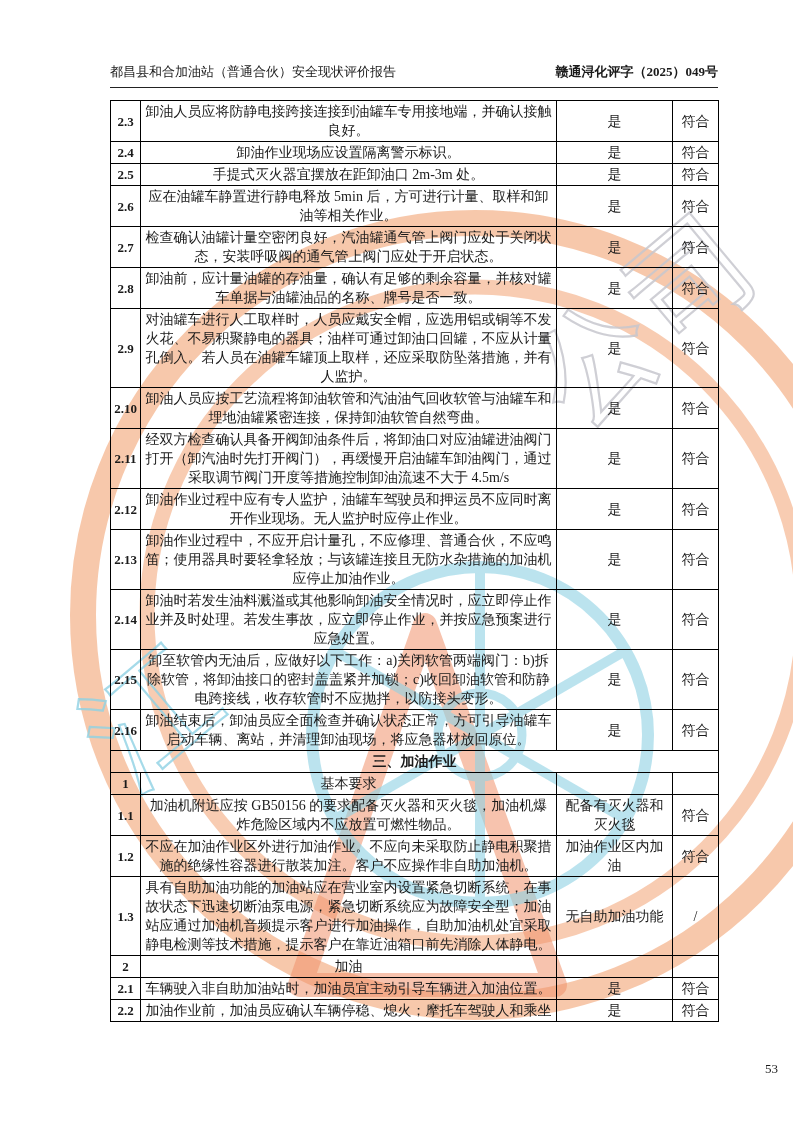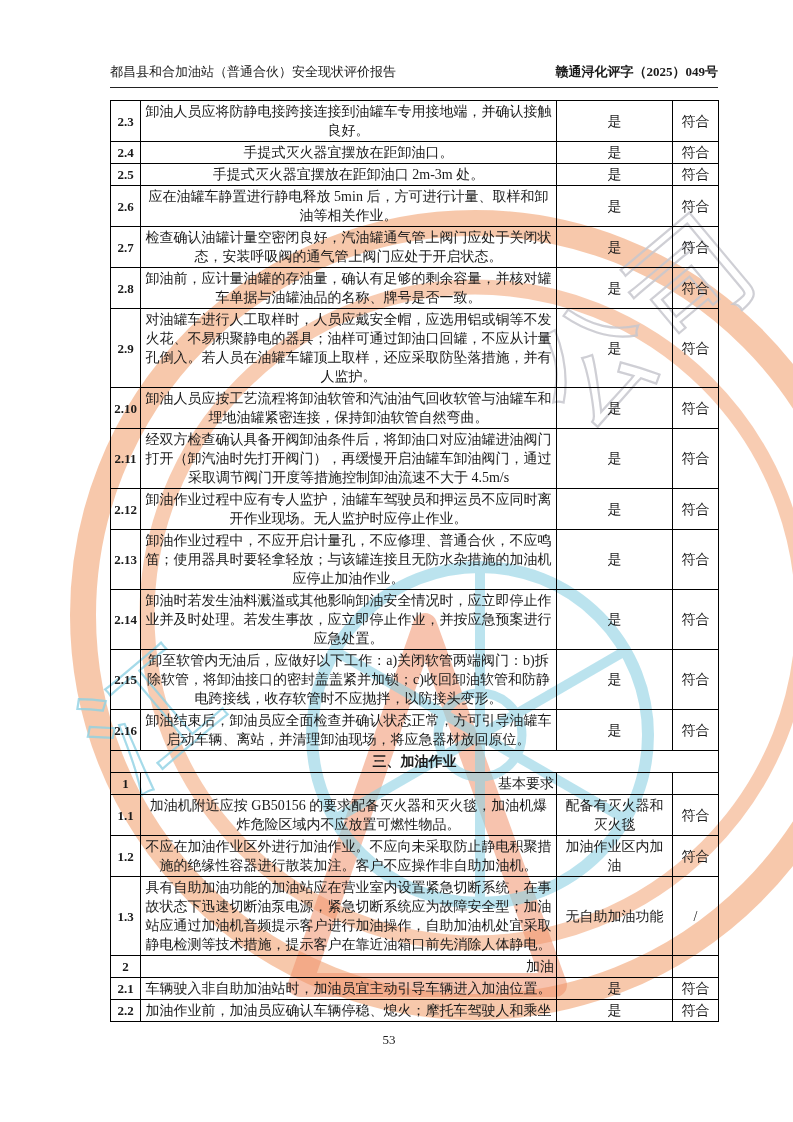--- a/index.html
+++ b/index.html
@@ -21,27 +21,27 @@
   }
   
   .table-wrap { position:absolute; left:110px; top:100px; z-index:2; }
   table.checklist {
     border-collapse:collapse; table-layout:fixed; width:608px;
     font-size:14px; line-height:19px; background:transparent;
   }
   table.checklist td { border:1px solid #000; padding:1px 2px; vertical-align:middle; }
   td.col-no   { text-align:center; font-weight:bold; font-size:13px; }
   td.col-desc { text-align:center; }
-  td.col-desc.center { text-align:right;margin-top:44px; }
+  td.col-desc.center { text-align:center;margin-top:44px; }
   td.col-res, td.col-con { text-align:center; padding:1px 0; }
   td.section-cell { text-align:center; font-weight:bold; font-size:14px; padding:2px 0; }
   
   .page-footer {
-    position:absolute; left:0; top:1032px; width:778px;
-    text-align:center; font-size:13px; z-index:2;
+    position:absolute; left:0; top:1061px; width:778px;
+    text-align:right; font-size:13px; z-index:2;
   }
   
   .watermark {
     position:absolute; left:0; top:0; width:793px; height:1122px;
     pointer-events:none; z-index:1;
   }
 </style>
 </head>
 <body>
 
@@ -82,21 +82,21 @@
       </colgroup>
       <tbody>
           <tr>
             <td class="col-no">2.3</td>
             <td class="col-desc">卸油人员应将防静电接跨接连接到油罐车专用接地端，并确认接触良好。</td>
             <td class="col-res">是</td>
             <td class="col-con">符合</td>
           </tr>
           <tr>
             <td class="col-no">2.4</td>
-            <td class="col-desc">手提式灭火器宜摆放在距卸油口。</td>
+            <td class="col-desc">卸油作业现场应设置隔离警示标识。</td>
             <td class="col-res">是</td>
             <td class="col-con">符合</td>
           </tr>
           <tr>
             <td class="col-no">2.5</td>
             <td class="col-desc">手提式灭火器宜摆放在距卸油口 2m-3m 处。</td>
             <td class="col-res">是</td>
             <td class="col-con">符合</td>
           </tr>
           <tr>

